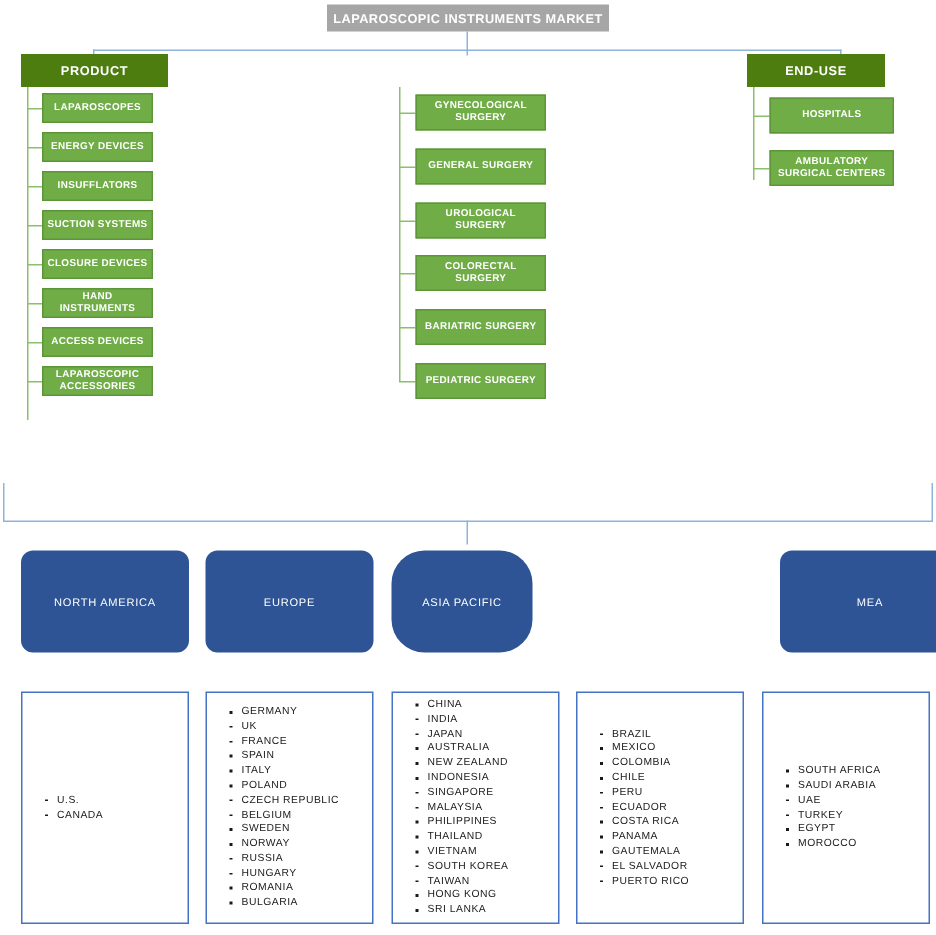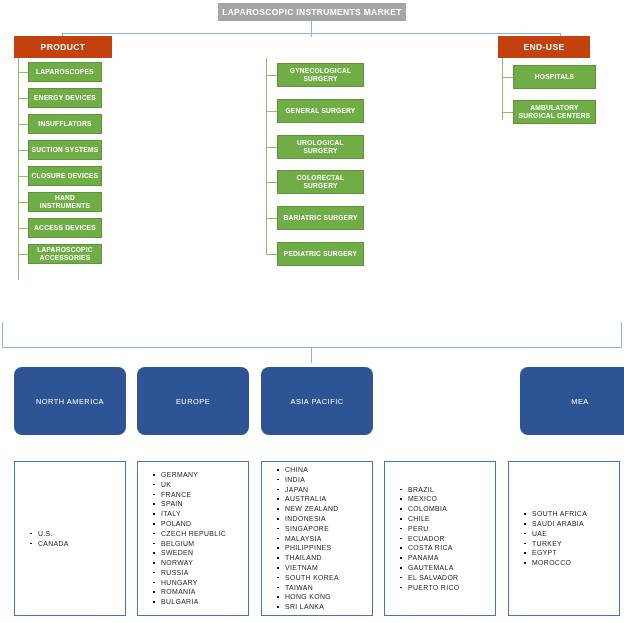--- a/index.html
+++ b/index.html
@@ -52,21 +52,21 @@
 
   
   .cat-col {
     position: absolute;
     top: 36px;
   }
   .cat-header {
     position: absolute;
     top: 0;
     height: 22px;
-    background: #c2410c;
+    background: #4d7c0f;
     color: #ffffff;
     font-size: 8.5px;
     font-weight: bold;
     letter-spacing: 0.4px;
     display: flex;
     align-items: center;
     justify-content: center;
     text-align: center;
     white-space: nowrap;
   }
@@ -227,21 +227,21 @@
     <div class="leaf" style="left:23px; top:64px; width:83px; height:24px;">AMBULATORY SURGICAL CENTERS</div>
   </div>
 
   <div class="line vline" style="left:2px; top:322px; height:26px;"></div>
   <div class="line hline" style="left:2px; top:347px; width:620px;"></div>
   <div class="line vline" style="left:621px; top:322px; height:26px;"></div>
   <div class="line vline" style="left:311px; top:347px; height:16px;"></div>
 
   <div class="region-box" style="left:137px; width:112px;">EUROPE</div>
   <div class="region-box" style="left:14px; width:112px;">NORTH AMERICA</div>
-  <div class="region-box" style="left:261px; width:112px;">ASIA PACIFIC</div>
+  <div class="region-box" style="left:261px; width:94px;border-radius:22px;">ASIA PACIFIC</div>
   <div class="region-box" style="left:520px; width:120px;">MEA</div>
 
   <div class="country-box" style="left:14px; width:112px;">
     <ul>
         <li>U.S.</li>
         <li>CANADA</li>
       </ul>
   </div>
   <div class="country-box" style="left:137px; width:112px;">
     <ul>

